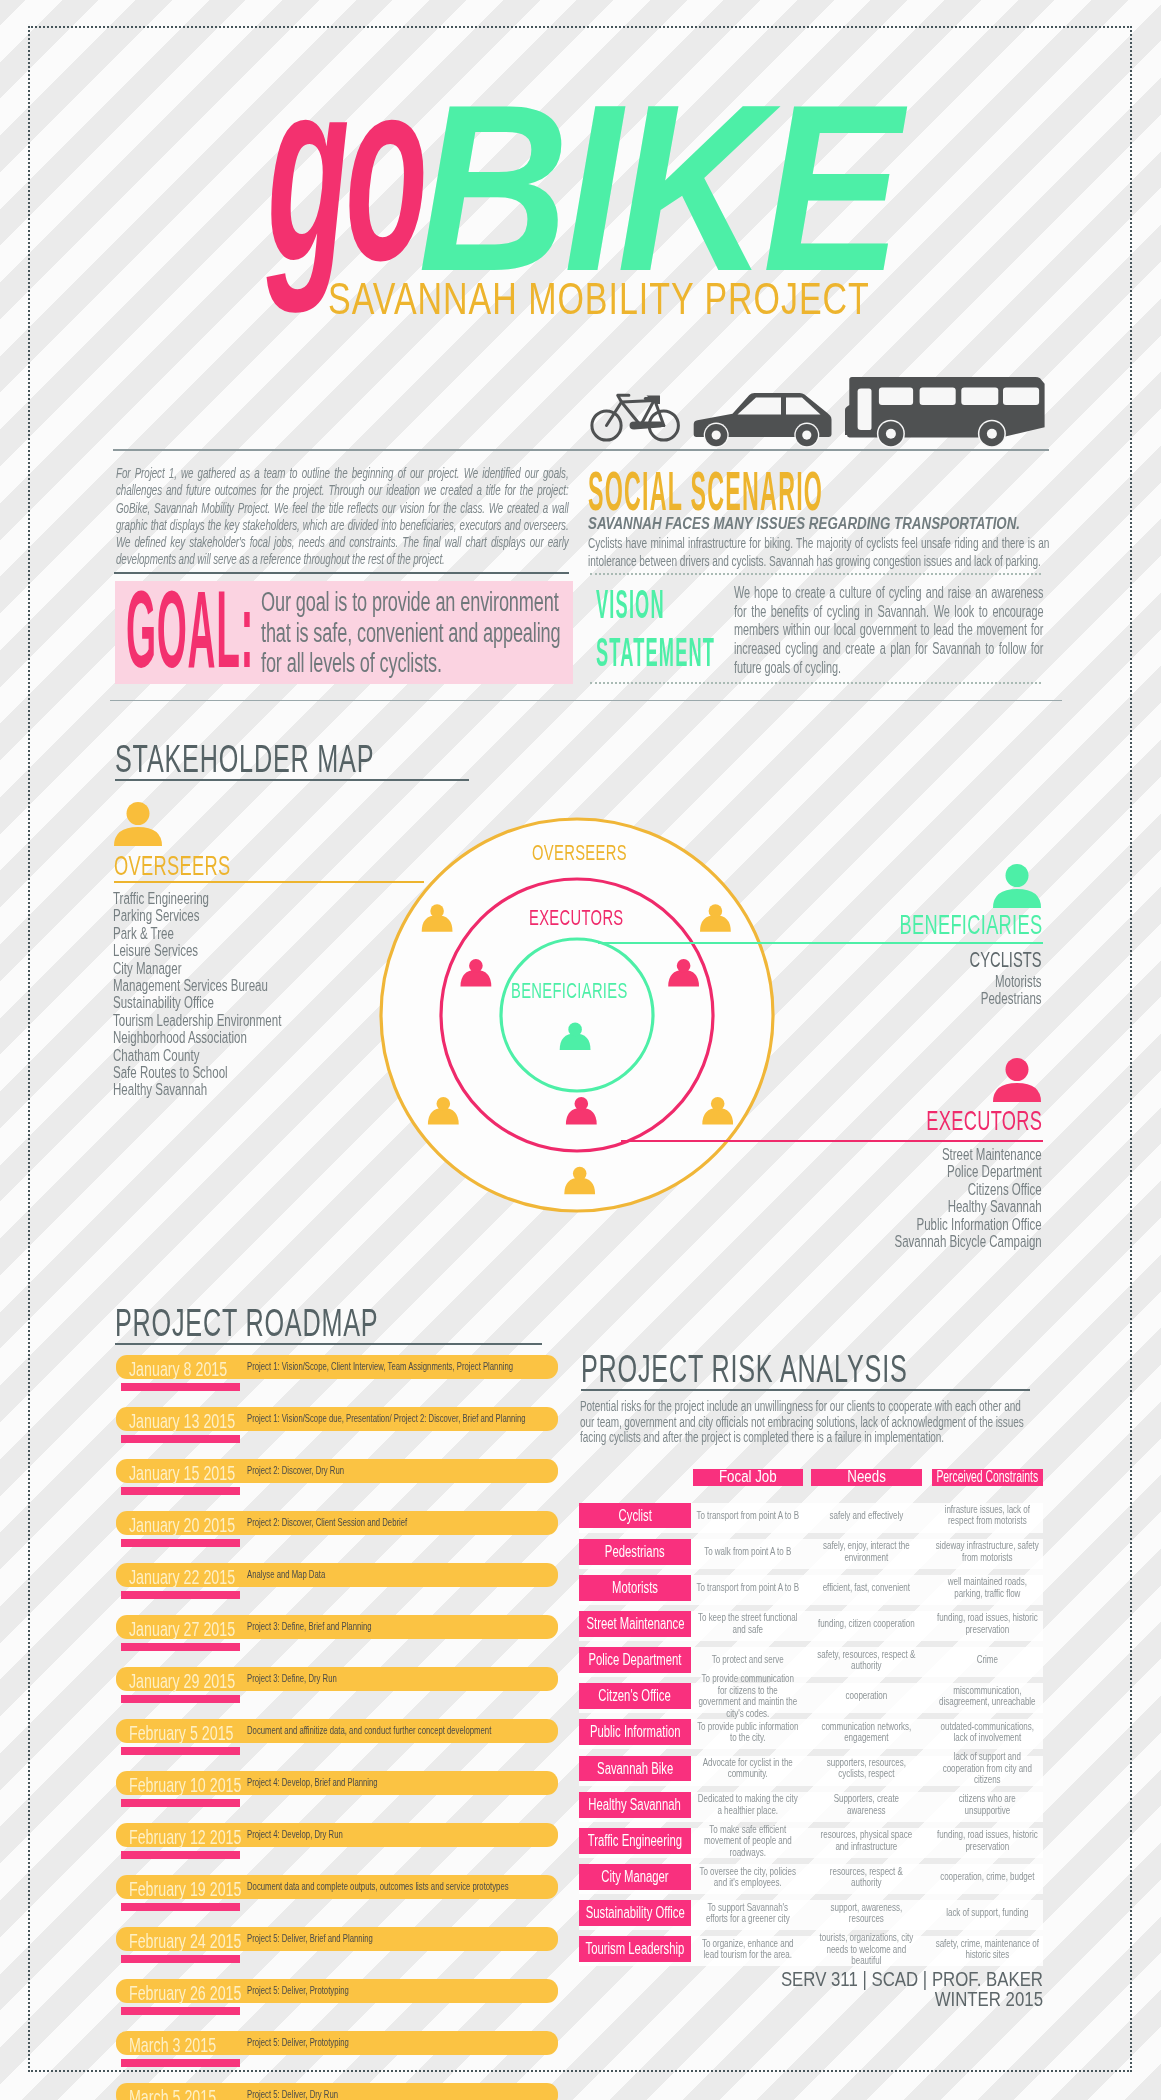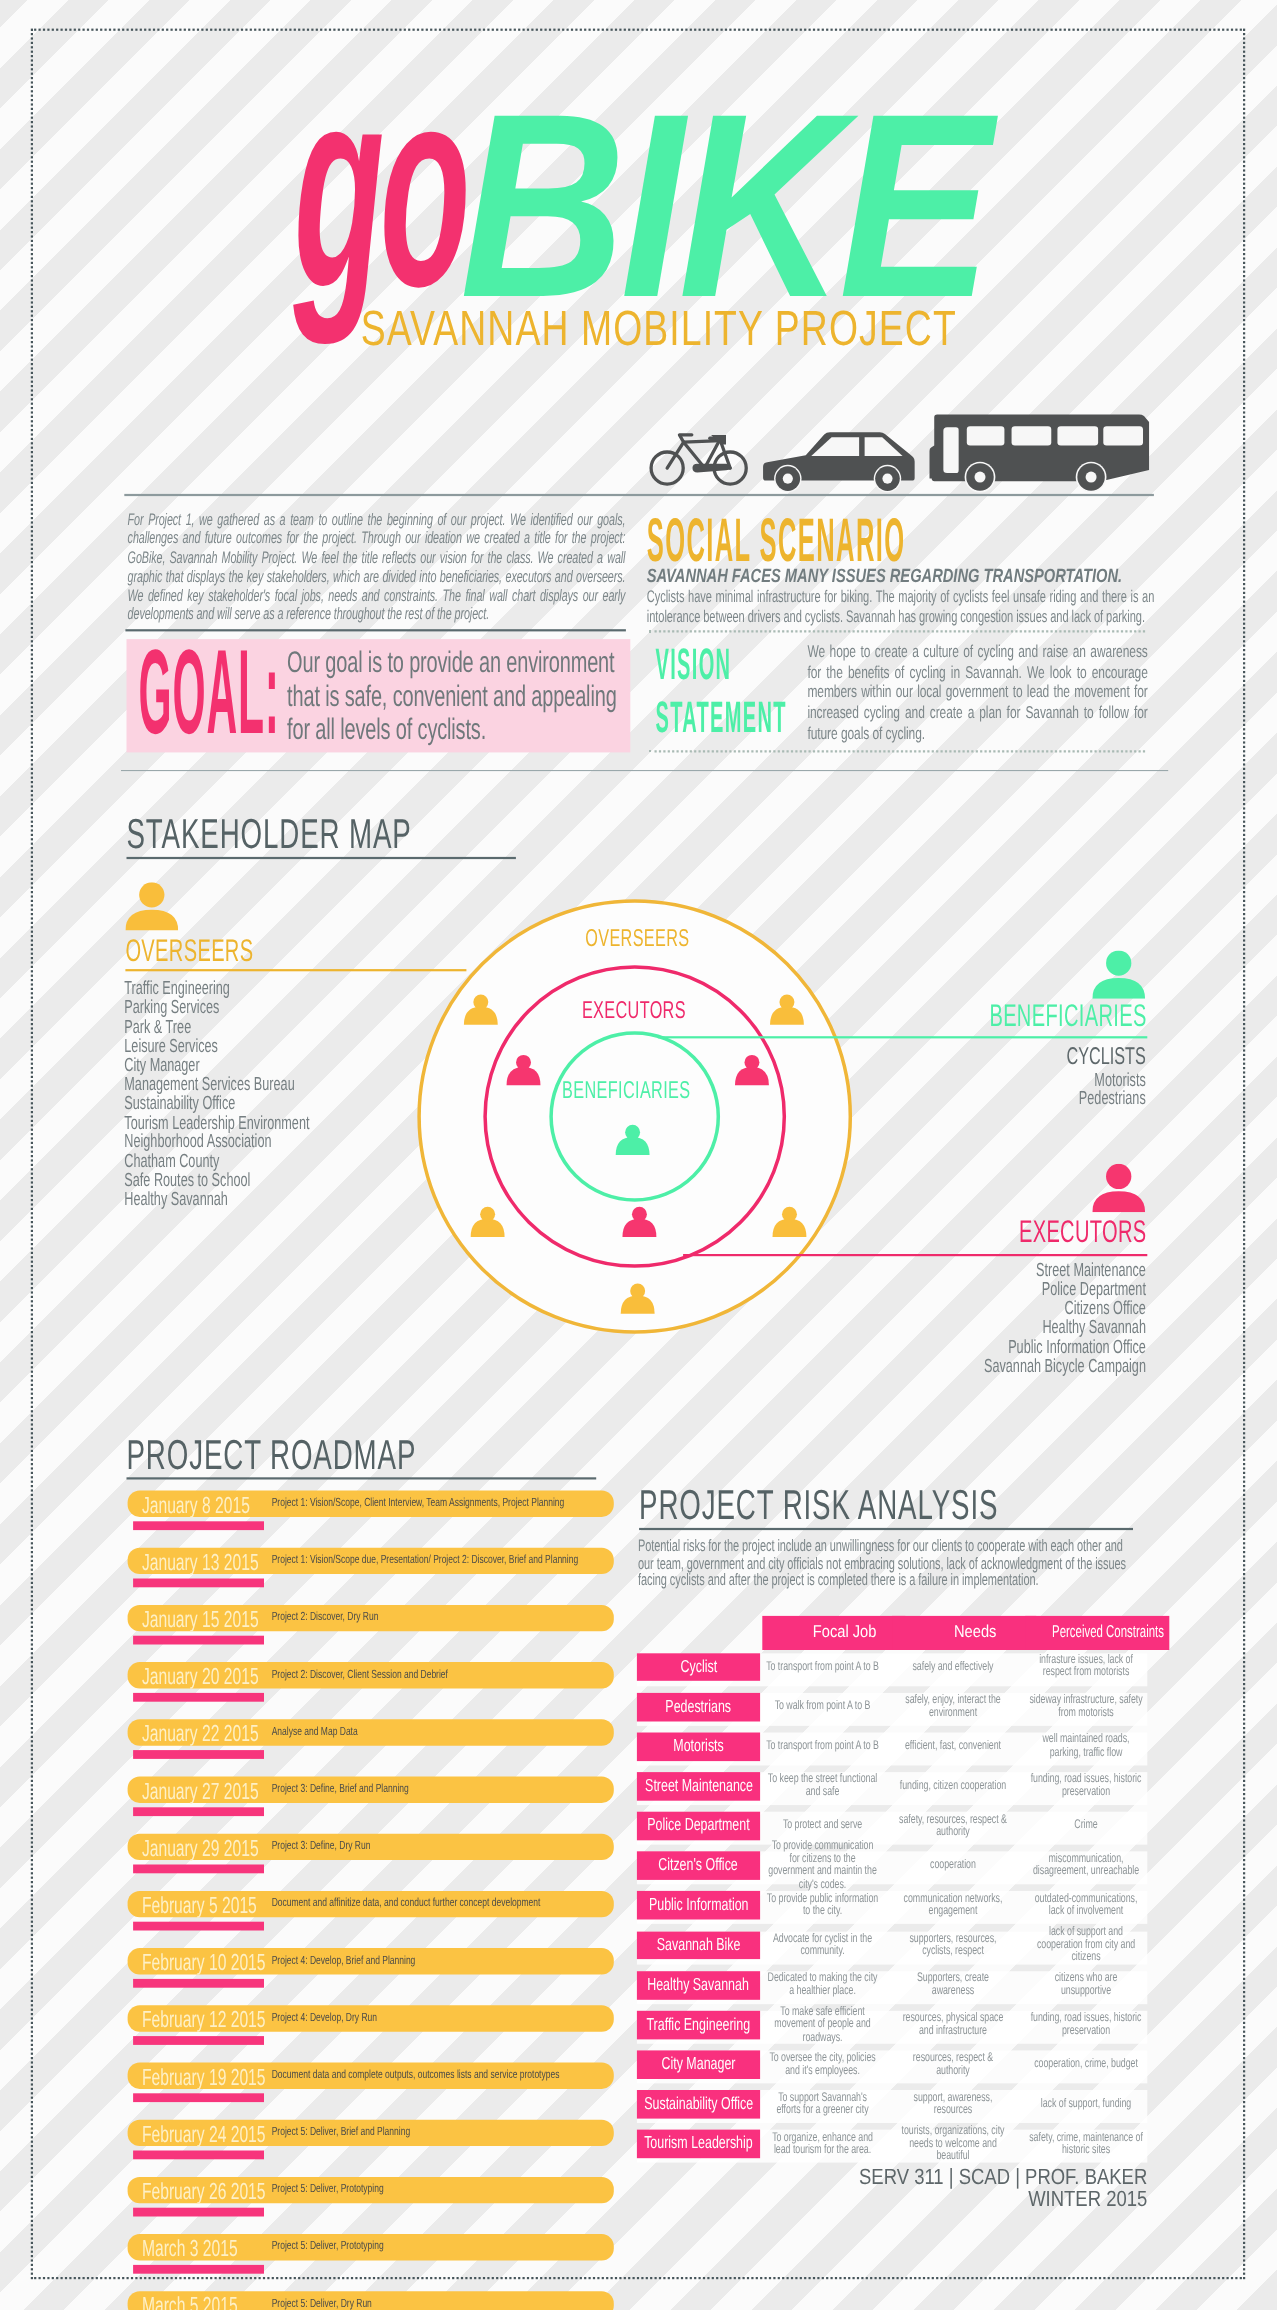--- a/index.html
+++ b/index.html
@@ -67,21 +67,21 @@
   .rm-date{position:absolute;left:12.5px;top:2.5px;font-size:21.1px;line-height:21.1px;
      color:#FEF0C6;white-space:nowrap;transform:scaleX(0.675);transform-origin:left top;}
   .rm-task{position:absolute;left:131px;top:6.4px;font-size:10.7px;line-height:10.7px;
      color:#4b4b48;white-space:nowrap;transform:scaleX(0.723);transform-origin:left top;}
 
   
   #risk-intro{left:580px;top:1398px;width:690px;font-size:15.1px;line-height:15.5px;
      color:#7d878a;text-align:left;letter-spacing:-0.1px;
      transform:scaleX(0.662);transform-origin:left top;}
   #risk-table{left:579px;top:1469px;width:464px;}
-  .rk-hdr{position:absolute;top:0;height:31px;background:#F9307E;display:flex;align-items:center;justify-content:center;padding-left:20px;}
+  .rk-hdr{position:absolute;top:0;height:17px;background:#F9307E;display:flex;align-items:center;justify-content:center;}
   .rk-hdr span{display:block;font-size:15.6px;line-height:24.4px;color:#fff;
      transform-origin:center center;white-space:nowrap;}
   .rk-row{position:absolute;left:0;width:464px;height:36.15px;}
   .rk-rowbg{position:absolute;left:0;top:0;width:464px;height:30px;background:rgba(255,255,255,0.82);}
   .rk-name{position:absolute;left:0;top:0;width:112px;height:25.9px;background:#F9307E;}
   .rk-name{display:flex;align-items:center;justify-content:center;}
   .rk-name span{display:block;font-size:15.8px;line-height:25.9px;color:#fff;
      transform:scaleX(0.716);transform-origin:center center;white-space:nowrap;}
   .rk-cell{position:absolute;top:0;height:25.9px;display:flex;align-items:center;justify-content:center;
      font-size:11.4px;line-height:11.4px;color:#8d9497;text-align:center;

